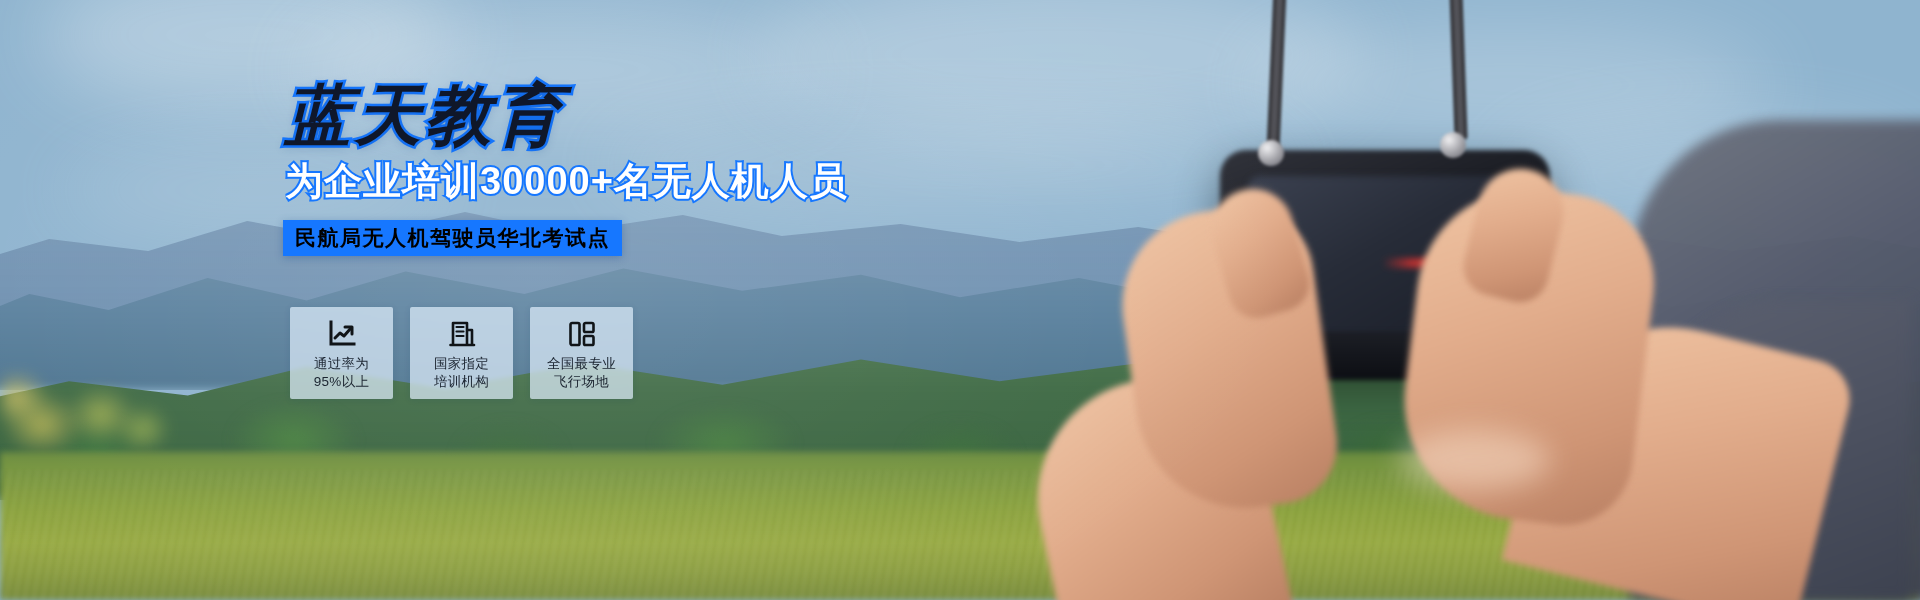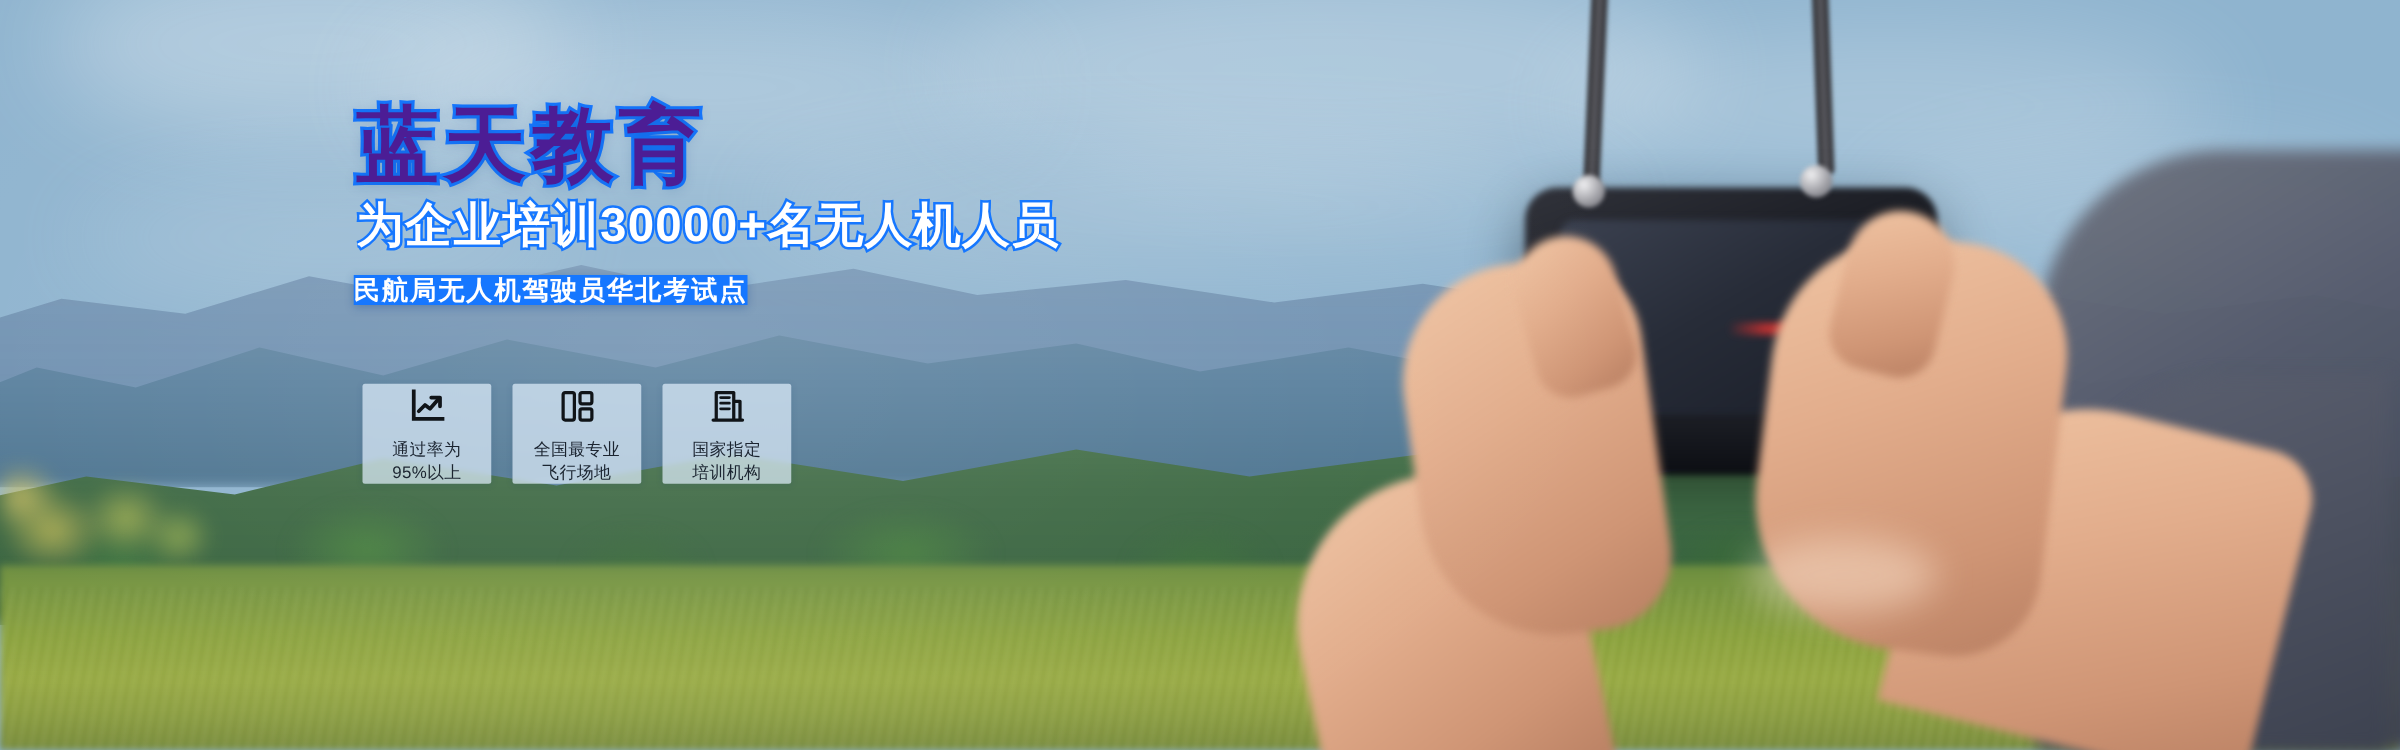--- a/index.html
+++ b/index.html
@@ -275,21 +275,22 @@
   }
 
   .headline {
     position: absolute;
     left: 285px;
     top: 82px;
     font-size: 66px;
     font-weight: 700;
     line-height: 1;
     letter-spacing: 4px;
-    color: #4c1d95;
+    color: #0f172a;
+    font-style: italic;
     -webkit-text-stroke: 5px #1677ff;
     paint-order: stroke fill;
     text-shadow: 0 2px 10px rgba(10,60,130,.25);
     white-space: nowrap;
   }
 
   .subhead {
     position: absolute;
     left: 285px;
     top: 162px;
@@ -300,49 +301,49 @@
     color: #ffffff;
     -webkit-text-stroke: 4px #1677ff;
     paint-order: stroke fill;
     white-space: nowrap;
   }
 
   .badge {
     position: absolute;
     left: 283px;
     top: 220px;
-    height: 24px;
-    padding: 0 0;
+    height: 36px;
+    padding: 0 12px;
     display: flex;
     align-items: center;
     background: #1677ff;
-    color: #ffffff;
+    color: #000000;
     font-size: 21px;
     font-weight: 700;
     letter-spacing: 1.5px;
     white-space: nowrap;
     box-shadow: 0 2px 8px rgba(10,60,140,.3);
   }
 
   .cards {
     position: absolute;
     left: 290px;
     top: 307px;
     display: flex;
     gap: 17px;
   }
   .card {
     width: 103px;
-    height: 80px;
+    height: 92px;
     background: rgba(220,236,250,0.72);
     border-radius: 2px;
     display: flex;
     flex-direction: column;
     align-items: center;
-    justify-content: space-between;
+    justify-content: center;
     padding-top: 3px;
     box-sizing: border-box;
     backdrop-filter: blur(2px);
     box-shadow: 0 1px 6px rgba(20,60,110,.12);
   }
   .card-icon {
     width: 30px;
     height: 30px;
     display: flex;
     align-items: center;
@@ -424,37 +425,37 @@
           </svg>
         </span>
         <span class="card-label">通过率为
 95%以上</span>
       </div>
 
 
       <div class="card">
         <span class="card-icon">
           <svg width="30" height="30" viewBox="0 0 30 30">
-            <rect x="3.5" y="4" width="9" height="22" rx="1.6" fill="none" stroke="#101418" stroke-width="2.6"></rect>
-            <rect x="17" y="4" width="9.5" height="9" rx="1.6" fill="none" stroke="#101418" stroke-width="2.6"></rect>
-            <rect x="17" y="17" width="9.5" height="9" rx="1.6" fill="none" stroke="#101418" stroke-width="2.6"></rect>
-          </svg>
-        </span>
-        <span class="card-label">全国最专业
-飞行场地</span>
-      </div>
-
-      <div class="card">
-        <span class="card-icon">
-          <svg width="30" height="30" viewBox="0 0 30 30">
             <path d="M6 26 L6 4 L20 4 L20 26" fill="none" stroke="#101418" stroke-width="2.6" stroke-linejoin="round"></path>
             <path d="M20 11 L25 11 L25 26" fill="none" stroke="#101418" stroke-width="2.6" stroke-linejoin="round"></path>
             <path d="M3.5 26 L27 26" stroke="#101418" stroke-width="2.6" stroke-linecap="round"></path>
             <path d="M9.5 8 L16.5 8 M9.5 12.5 L16.5 12.5 M9.5 17 L16.5 17" stroke="#101418" stroke-width="2.2" stroke-linecap="round"></path>
           </svg>
         </span>
         <span class="card-label">国家指定
 培训机构</span>
       </div>
 
+      <div class="card">
+        <span class="card-icon">
+          <svg width="30" height="30" viewBox="0 0 30 30">
+            <rect x="3.5" y="4" width="9" height="22" rx="1.6" fill="none" stroke="#101418" stroke-width="2.6"></rect>
+            <rect x="17" y="4" width="9.5" height="9" rx="1.6" fill="none" stroke="#101418" stroke-width="2.6"></rect>
+            <rect x="17" y="17" width="9.5" height="9" rx="1.6" fill="none" stroke="#101418" stroke-width="2.6"></rect>
+          </svg>
+        </span>
+        <span class="card-label">全国最专业
+飞行场地</span>
+      </div>
+
     </div>
   </div>
 </div>
 
 </body></html>

